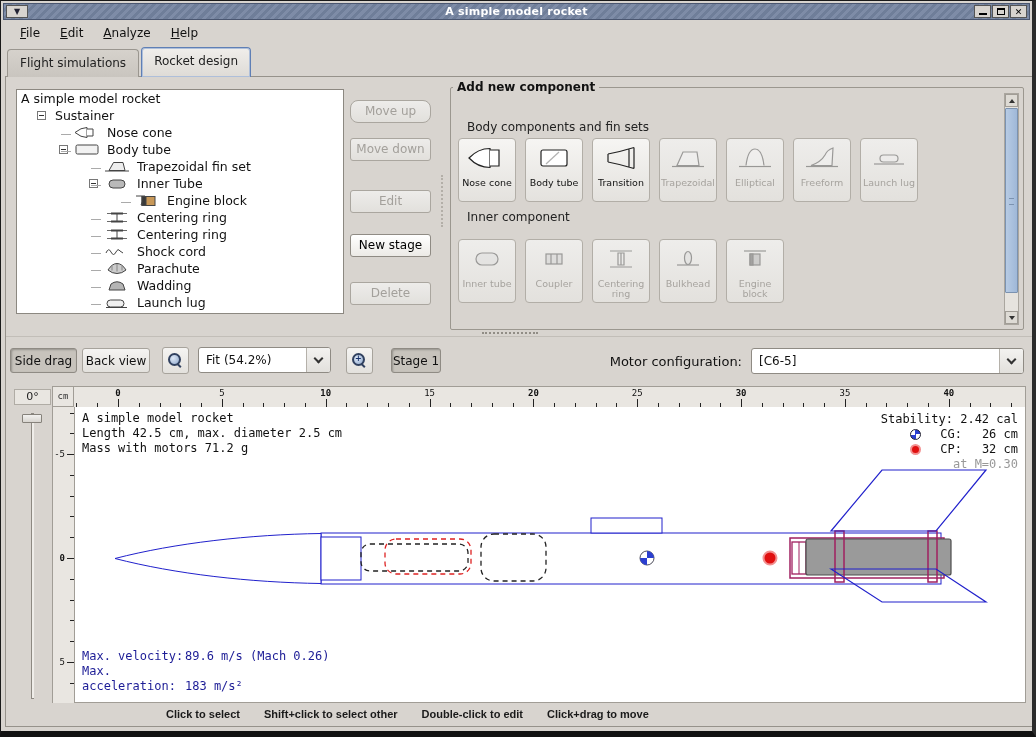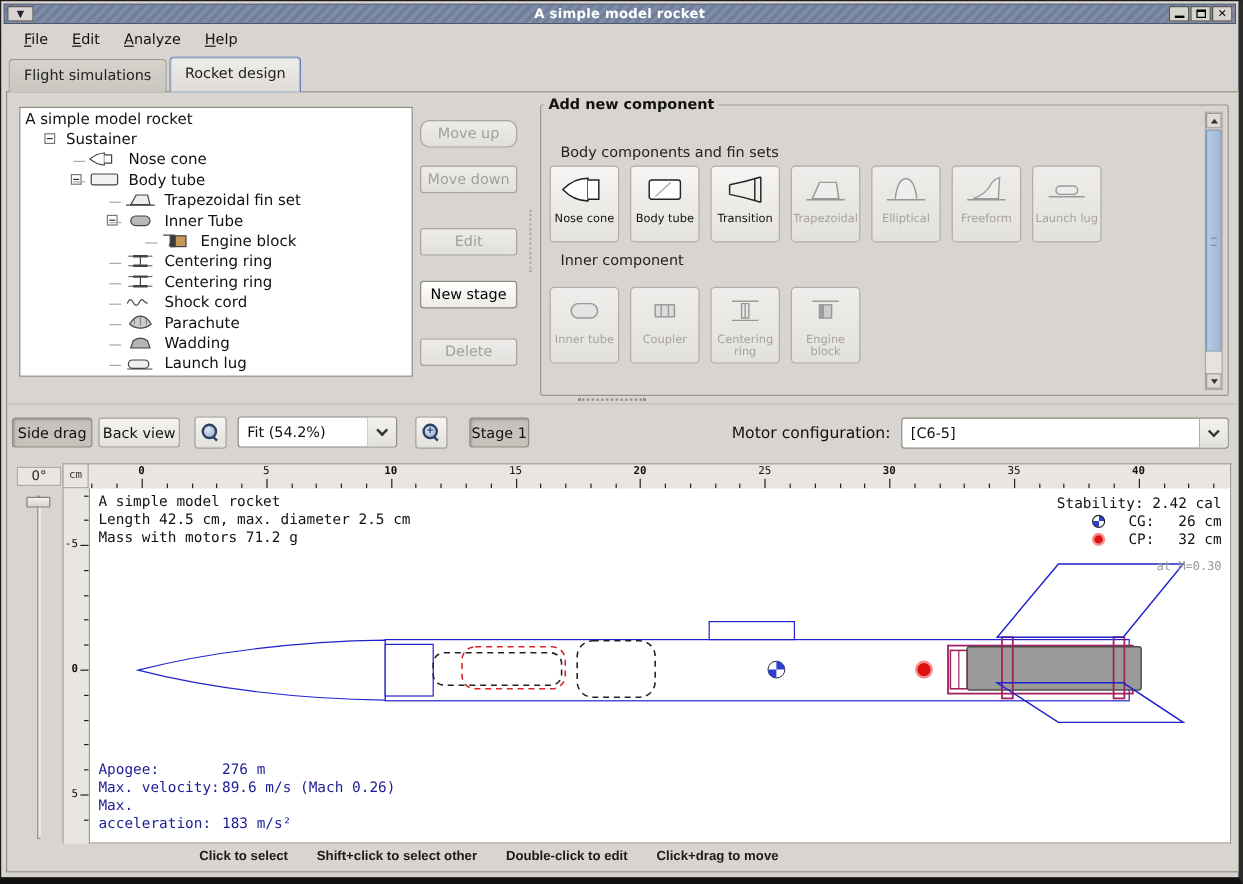--- a/index.html
+++ b/index.html
@@ -176,21 +176,21 @@
   .figtext { font-family:"DejaVu Sans Mono", monospace; font-size:12px; line-height:15px; }
   #rocket-info { position:absolute; left:7px; top:4px; color:#111; }
   #stability { position:absolute; right:7px; top:5px; color:#111; text-align:right; }
   #stability .row { display:flex; justify-content:flex-end; align-items:center; height:15px; }
   #stability .sl { width:36px; text-align:right; }
   #stability .sv { width:56px; text-align:right; }
   .cg-dot { display:inline-block; width:11px; height:11px; border-radius:50%; margin-right:5px;
     border:1px solid #223; background:conic-gradient(#2b3fd0 0 90deg,#fff 90deg 180deg,#2b3fd0 180deg 270deg,#fff 270deg 360deg); }
   .cp-dot { display:inline-block; width:11px; height:11px; border-radius:50%; margin-right:5px;
     background:#e01010; border:2px solid #f29090; }
-  #mach-note { font-size:10px; color:#999; margin-top:8px; }
+  #mach-note { font-size:12px; color:#999; margin-top:0; }
   #flight-stats { position:absolute; left:7px; bottom:8px; color:#1c1c96; }
   #flight-stats .fl { display:inline-block; width:103px; }
   
   #statusbar { position:absolute; left:0; right:0; bottom:2px; height:20px; display:flex; align-items:center; }
   #statusbar .hints { margin-left:160px; display:flex; gap:24px; font-size:11px; font-weight:bold; color:#1a1a1a;
     font-family:"Liberation Sans", sans-serif; }
 </style>
 </head>
 <body>
 
@@ -423,20 +423,27 @@
                 </svg></span>
               <span class="clabel">Coupler</span>
             </div>
             <div class="cbtn disabled">
               <span><svg viewBox="0 0 40 26" fill="none" stroke="#222" stroke-width="1.2">
                   <path d="M9 5 L31 5 M9 21 L31 21"></path>
                   <path d="M17 7 L23 7 L23 19 L17 19 Z" fill="#eee"></path>
                   <path d="M20 7 L20 19"></path>
                 </svg></span>
               <span class="clabel">Centering ring</span>
+            </div>
+            <div class="cbtn disabled">
+              <span><svg viewBox="0 0 40 26" fill="none" stroke="#222" stroke-width="1.2">
+                  <path d="M9 19 L31 19"></path>
+                  <ellipse cx="20" cy="12" rx="3.5" ry="6.5" fill="#dddddd"></ellipse>
+                </svg></span>
+              <span class="clabel">Bulkhead</span>
             </div>
             <div class="cbtn disabled">
               <span><svg viewBox="0 0 40 26" fill="none" stroke="#222" stroke-width="1.2">
                   <path d="M9 5 L31 5"></path>
                   <rect x="15" y="8" width="10" height="11" fill="#c8a060"></rect>
                   <rect x="15" y="8" width="3" height="11" fill="#3a3a3a"></rect>
                 </svg></span>
               <span class="clabel">Engine block</span>
             </div>
           </div>
@@ -616,21 +623,20 @@
           </div>
         <div class="row">
             <span class="cp-dot"></span>
             <span class="sl">CP:</span>
             <span class="sv">32 cm</span>
           </div>
         <div id="mach-note">at M=0.30</div>
       </div>
 
       <div id="flight-stats" class="figtext">
-          <div><span class="fl">Apogee:</span><span>276 m</span></div>
           <div><span class="fl">Max. velocity:</span><span>89.6 m/s  (Mach 0.26)</span></div>
           <div><span class="fl">Max. acceleration:</span><span>183 m/s²</span></div>
         </div>
     </div>
 
     <div id="statusbar">
       <div class="hints" id="hints">
           <span>Click to select</span>
           <span>Shift+click to select other</span>
           <span>Double-click to edit</span>

